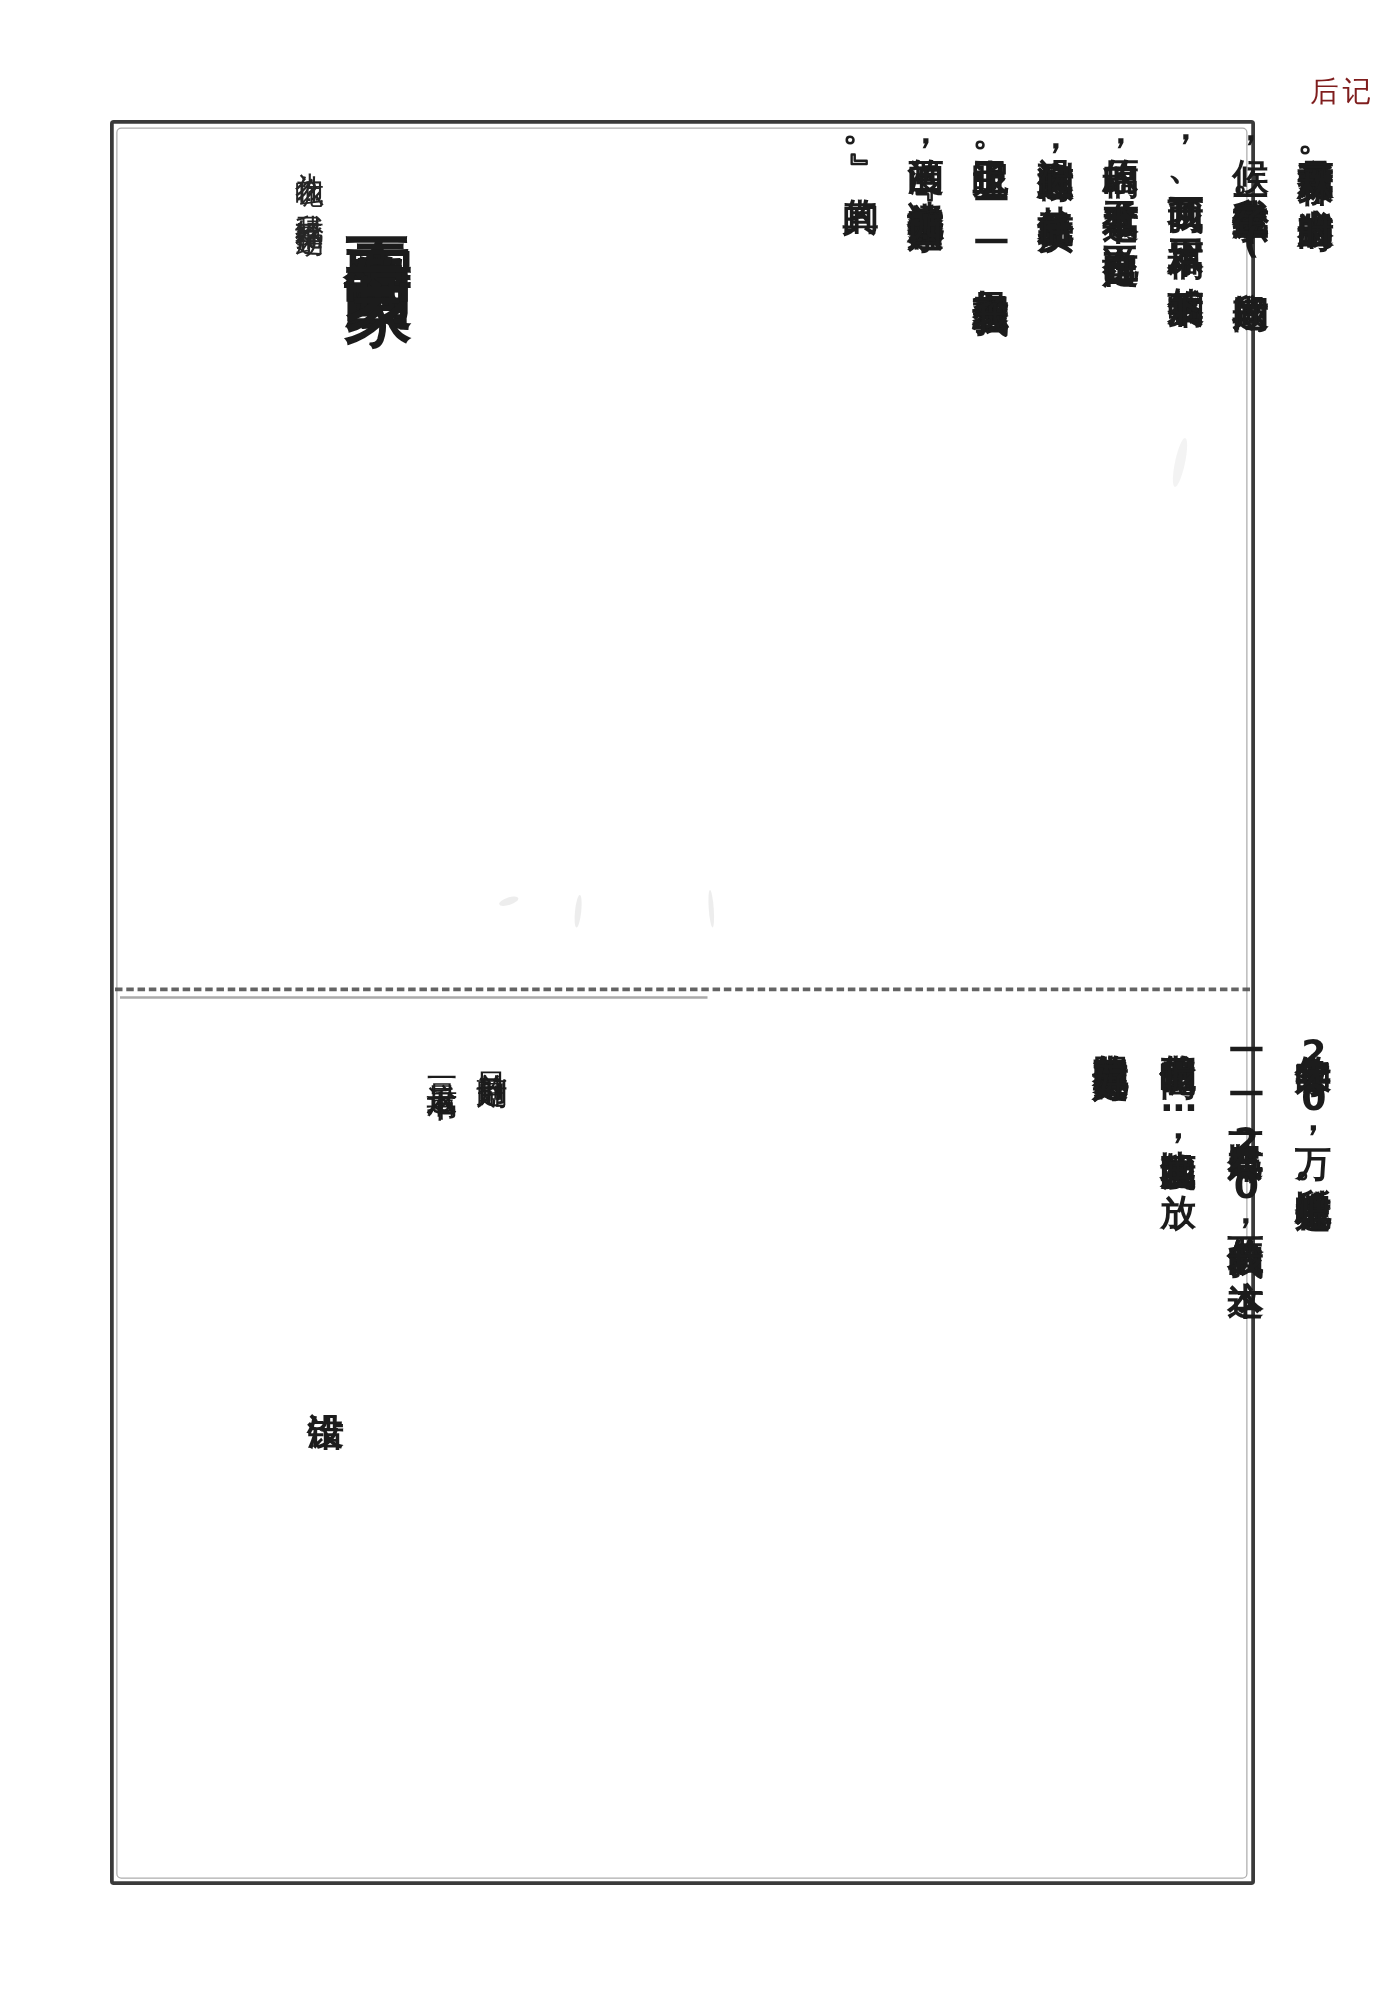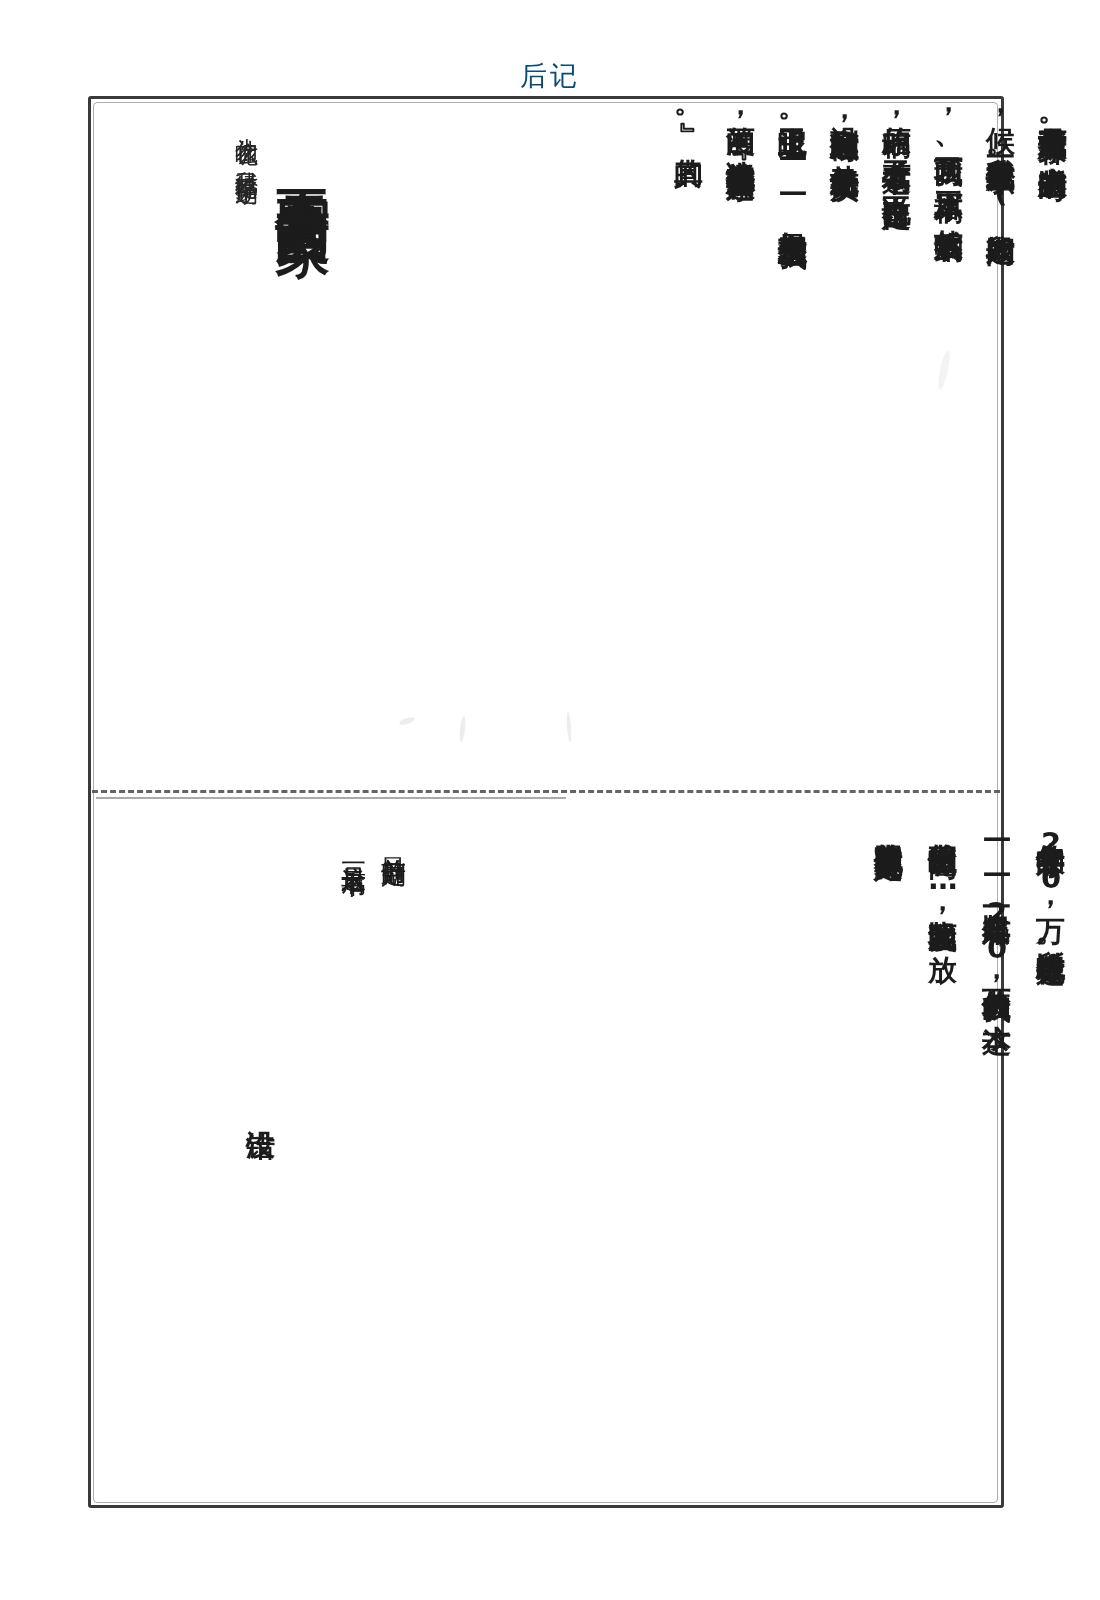--- a/index.html
+++ b/index.html
@@ -15,24 +15,24 @@
     color: #1b1b1b;
     overflow: hidden;
   }
 
   
   .page-header {
     position: absolute;
     top: 58px;
     left: 0;
     width: 100%;
-    text-align: center;
-    font-size: 27px;
+    text-align: right;
+    font-size: 23px;
     letter-spacing: 3px;
-    color: #0c4a6e;
+    color: #7f1d1d;
   }
 
   
   .panel-frame {
     position: absolute;
     left: 88px;
     top: 96px;
     width: 916px;
     height: 1412px;
     border: 3px solid #3a3a3a;

